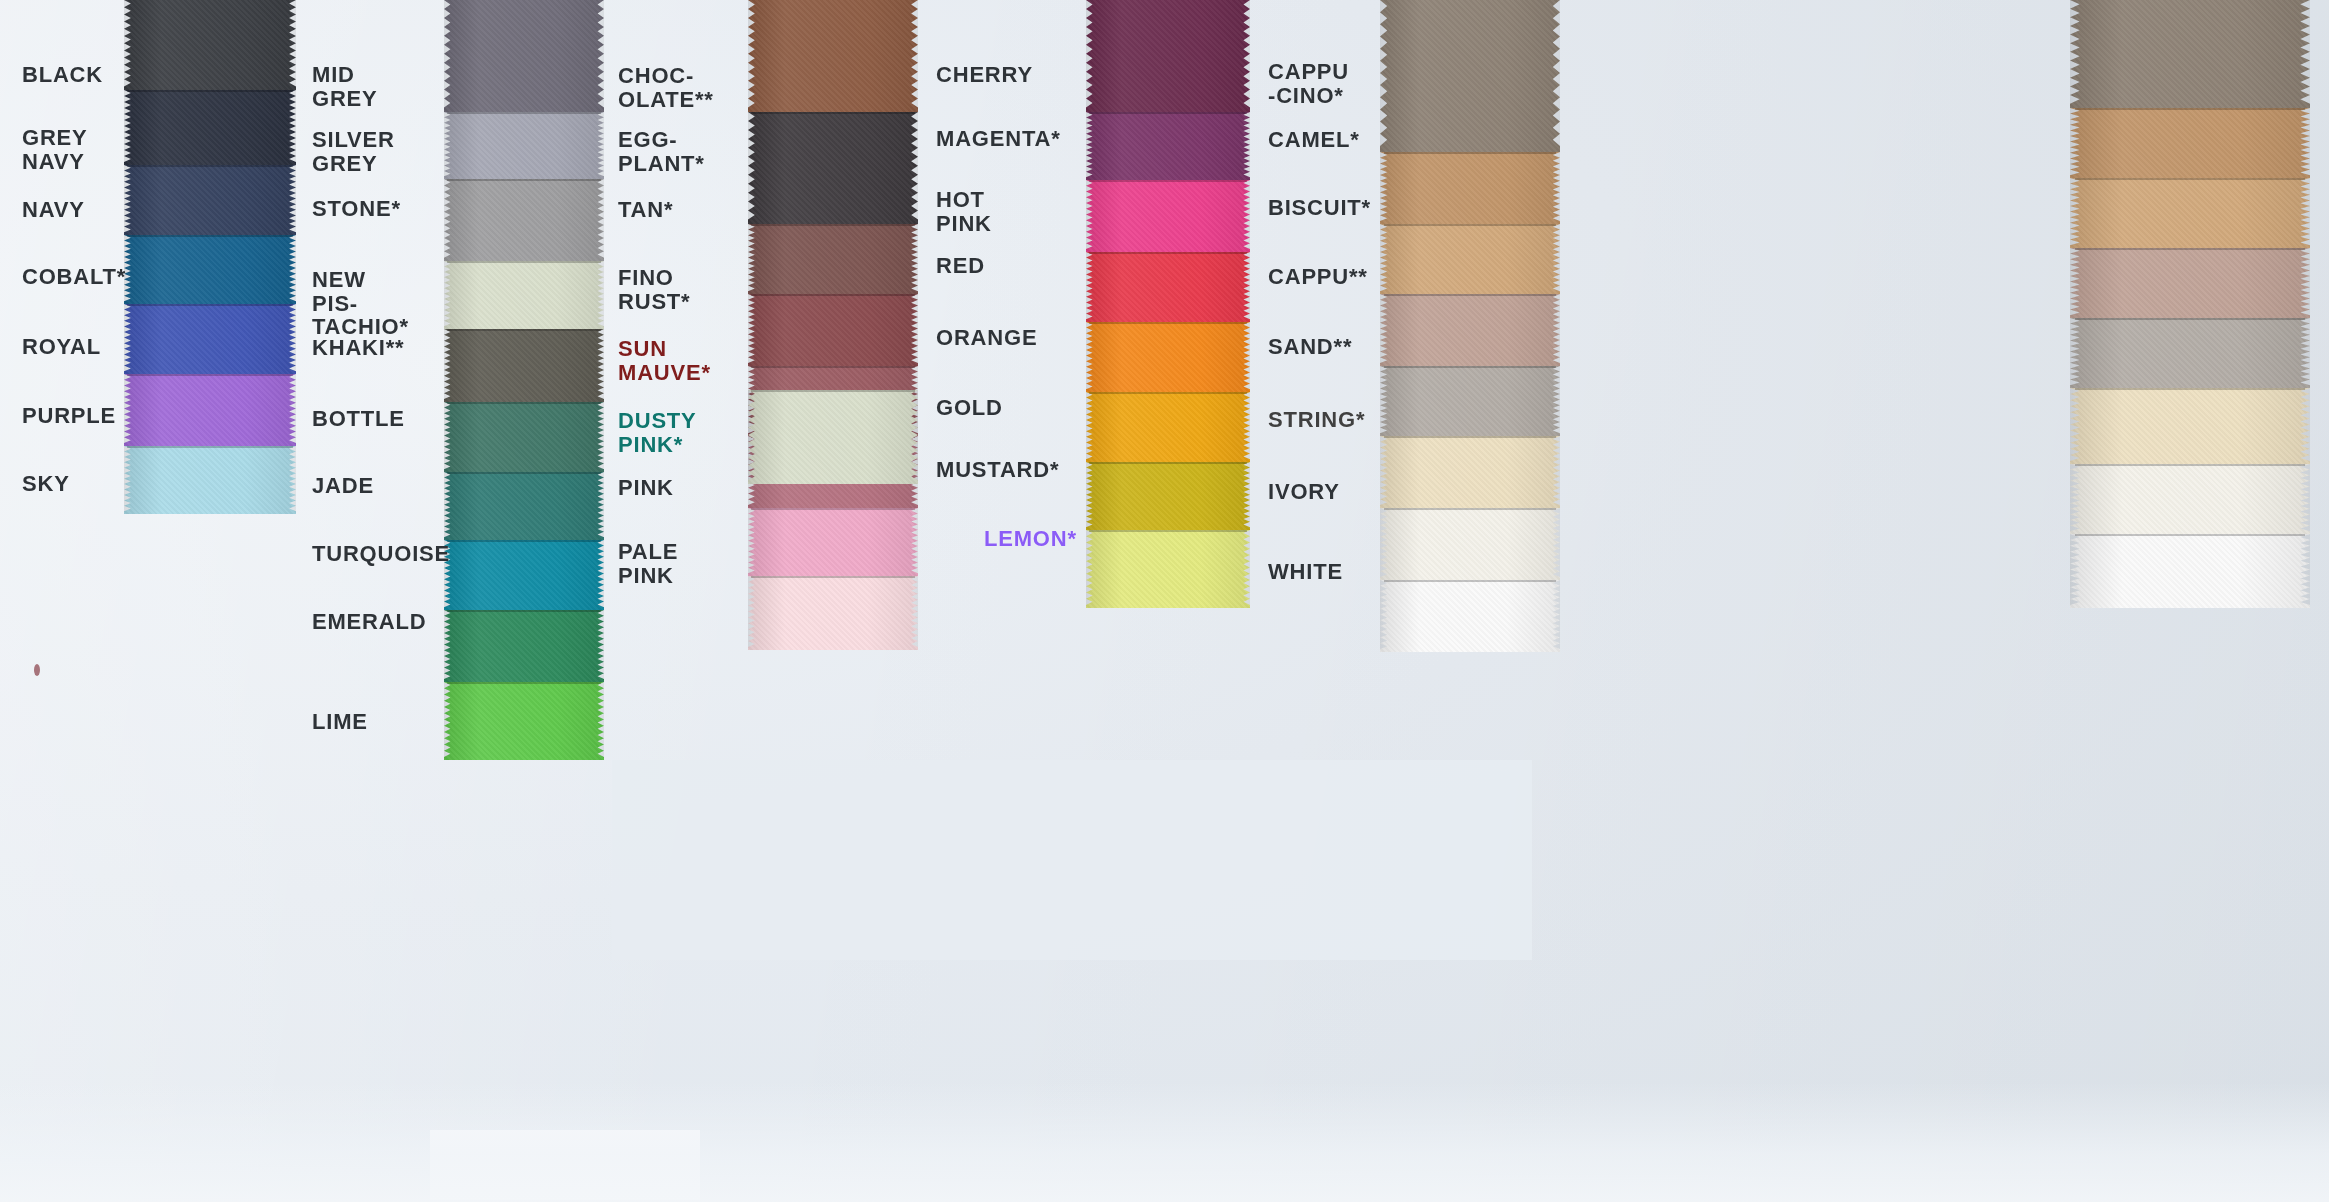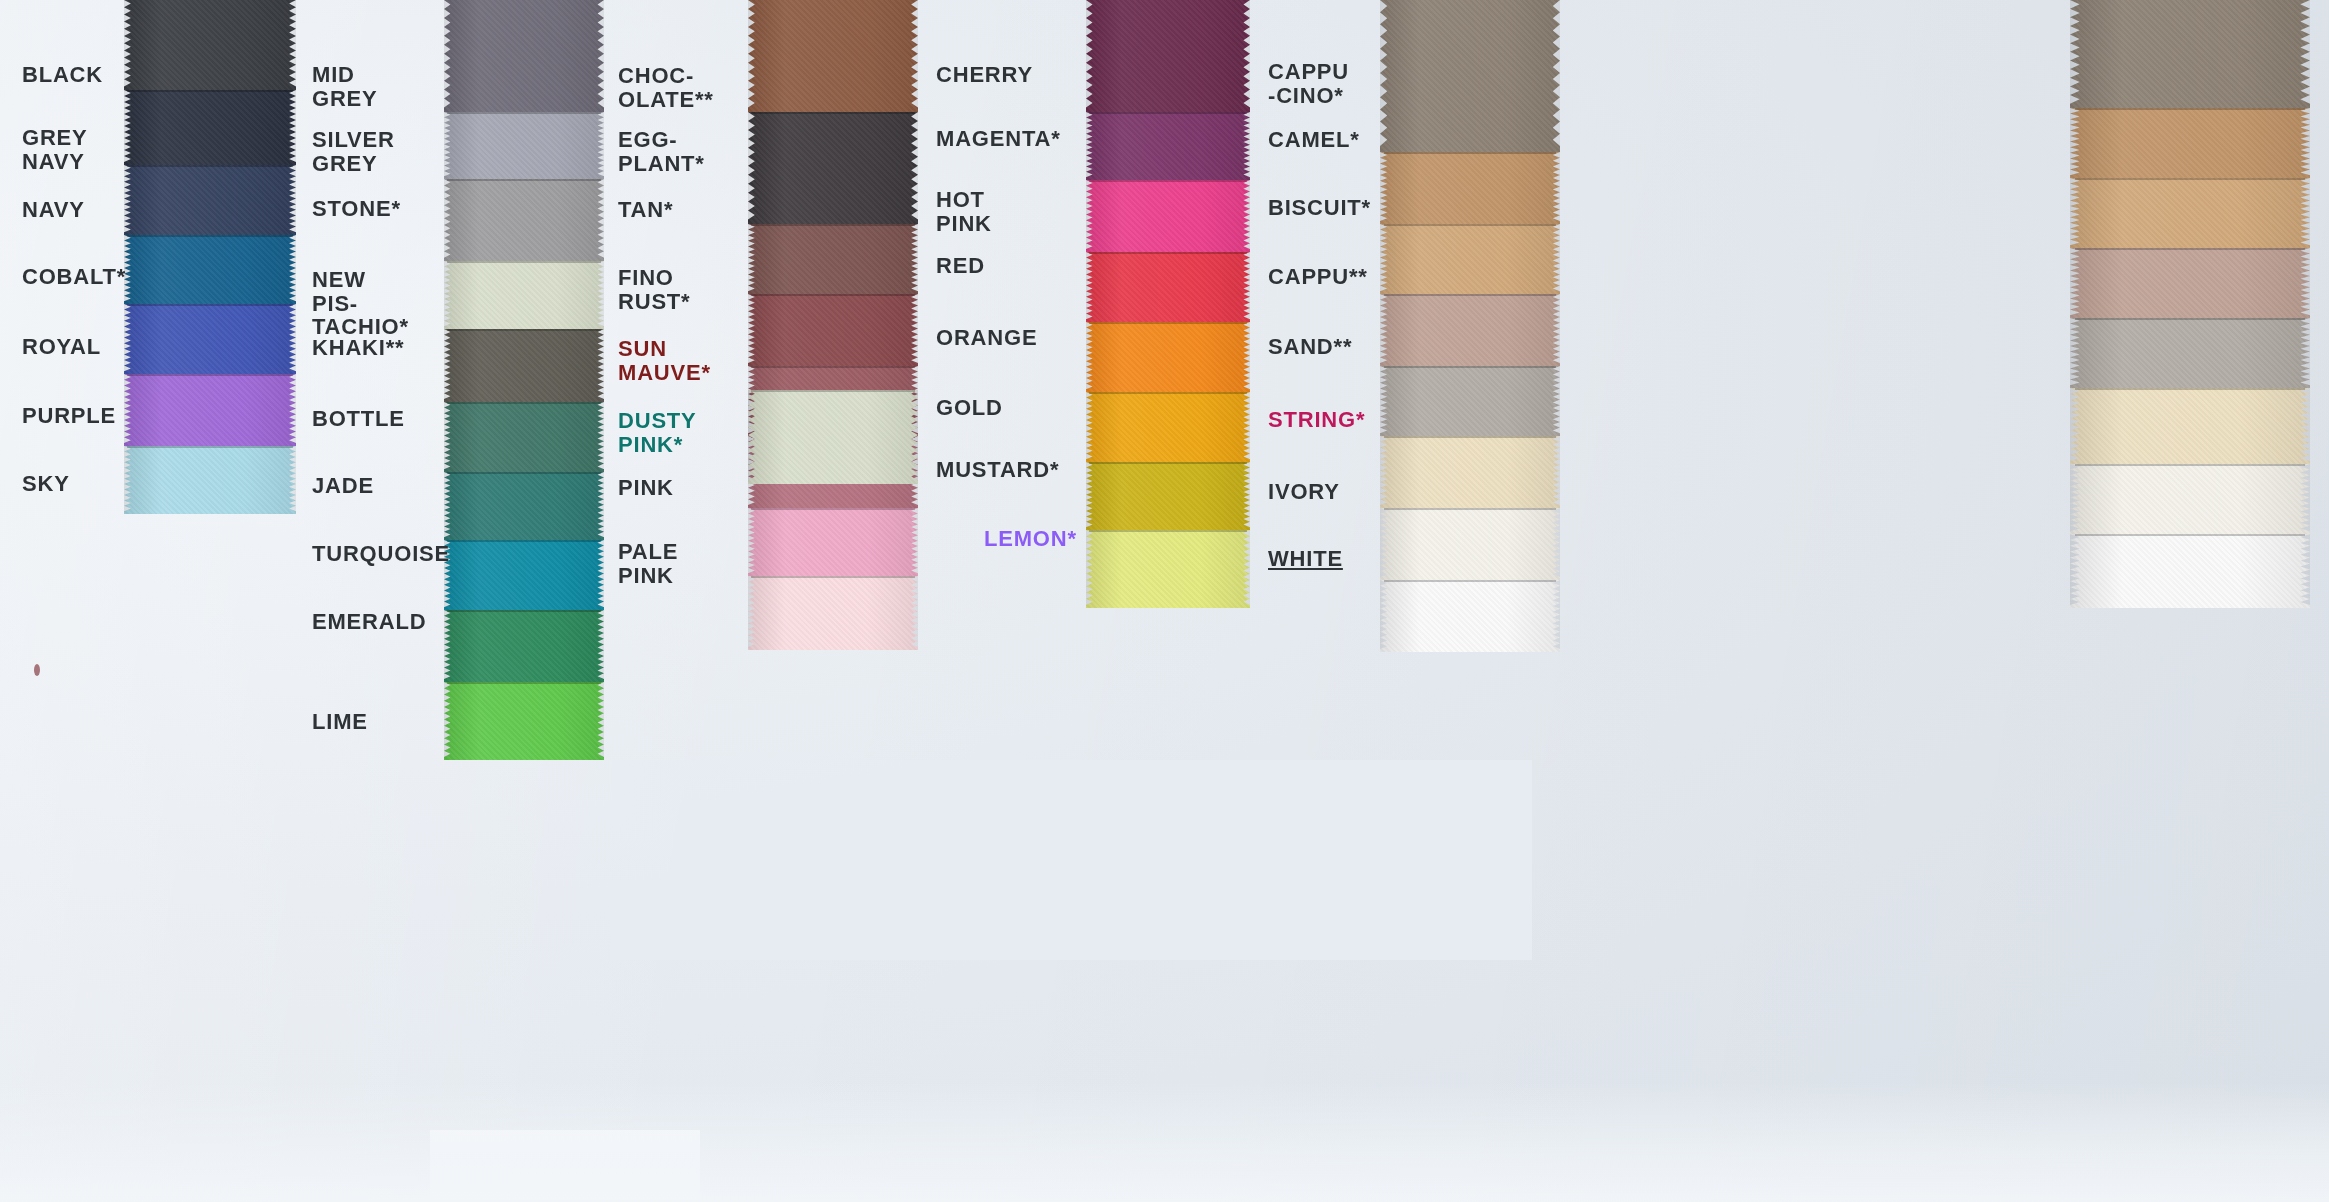--- a/index.html
+++ b/index.html
@@ -385,23 +385,23 @@
         <div class="topline"></div>
     </div>
   </div>
   <div class="labels">
     <div class="lbl" style="left: 1268px; top: 60px; color: rgb(46, 51, 56);">CAPPU
 -CINO*</div>
     <div class="lbl" style="left: 1268px; top: 128px; color: rgb(46, 51, 56);">CAMEL*</div>
     <div class="lbl" style="left: 1268px; top: 196px; color: rgb(46, 51, 56);">BISCUIT*</div>
     <div class="lbl" style="left: 1268px; top: 265px; color: rgb(46, 51, 56);">CAPPU**</div>
     <div class="lbl" style="left: 1268px; top: 335px; color: rgb(46, 51, 56);">SAND**</div>
-    <div class="lbl" style="left: 1268px; top: 408px; color: #be185d;">STRING*</div>
+    <div class="lbl" style="left: 1268px; top: 408px; color: #404040;">STRING*</div>
     <div class="lbl" style="left: 1268px; top: 480px; color: rgb(46, 51, 56);">IVORY</div>
-    <div class="lbl" style="left: 1268px; top: 547px; color: rgb(46, 51, 56); text-decoration: underline;">WHITE</div>
+    <div class="lbl" style="left: 1268px; top: 560px; color: rgb(46, 51, 56);">WHITE</div>
   </div>
 </div>
 
 <div class="col">
   <div class="stack" style="left:2070px;top:0px;width:240px;">
     <div class="sw" style="height:108px;">
       <div class="body" style="background:#8c8073;"></div>
         <div class="shade"></div>
     </div>
     <div class="sw" style="height:70px;">

